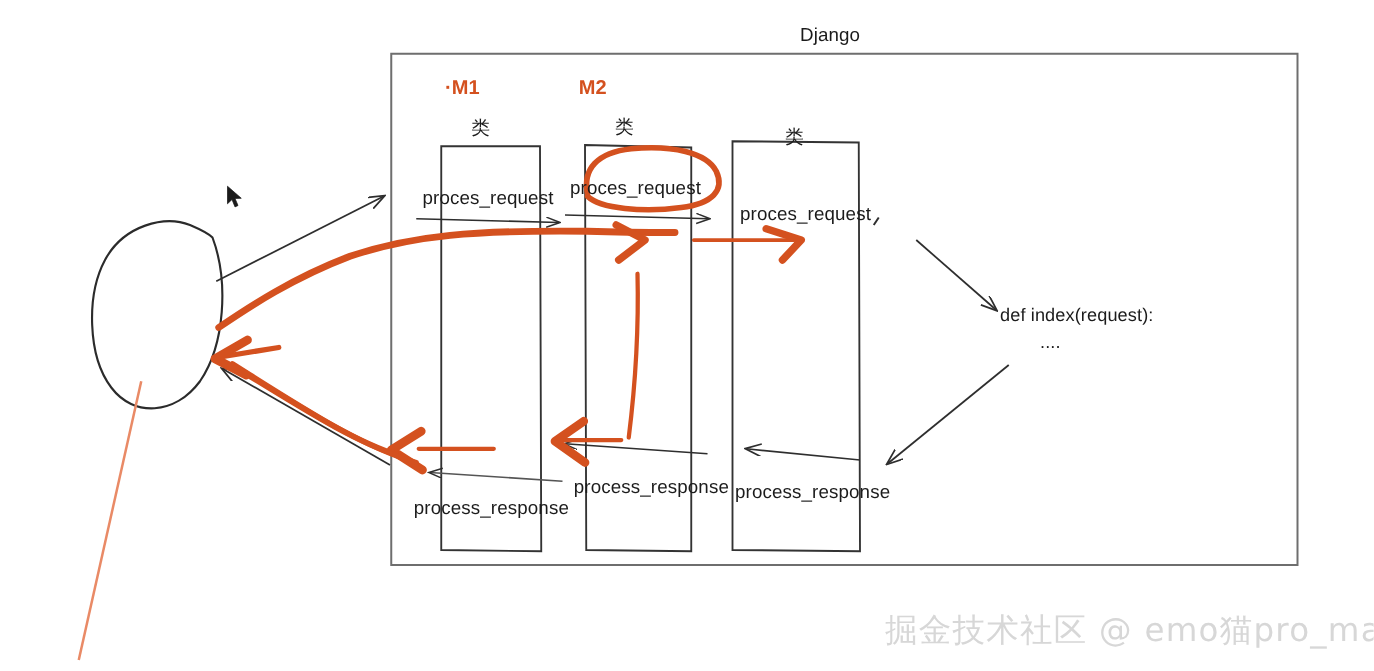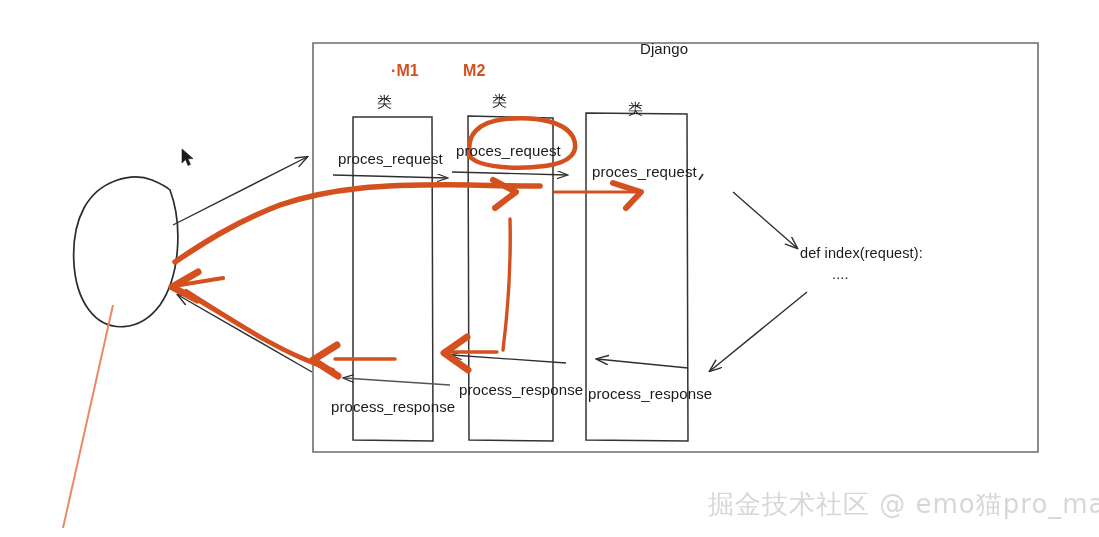--- a/index.html
+++ b/index.html
@@ -35,21 +35,20 @@
     font-family: "DejaVu Sans", "Liberation Sans", sans-serif;
     font-size: 15px;
   }
   .lbl-orange {
     color: #d4511f;
     font-size: 16px;
     font-weight: 600;
   }
   .lbl-title {
     font-size: 15px;
-    margin-top: 20px;
   }
   .lbl-code {
     font-size: 14.5px;
     text-align: right;
   }
   .watermark {
     position: absolute;
     color: #d7d7d7;
     font-size: 26px;
     letter-spacing: 1px;
@@ -181,21 +180,21 @@
     </g>
 
     <g>
       <path d="M223,278 L180,285" fill="none" stroke="#d4511f" stroke-width="4.2" stroke-linecap="round"></path>
       <path d="M198,272 L172,287 L197,300" fill="none" stroke="#d4511f" stroke-width="7" stroke-linecap="round" stroke-linejoin="round"></path>
     </g>
   </svg>
 
   <div class="lbl lbl-title" style="left:640px; top:20px;">Django</div>
 
-  <div class="lbl lbl-orange" style="left:391px; top:62px;text-align:right;">·M1</div>
+  <div class="lbl lbl-orange" style="left:356px; top:62px;text-align:right;">·M1</div>
   <div class="lbl lbl-orange" style="left:463px; top:62px;">M2</div>
 
   <div class="lbl lbl-cn" style="left:377px; top:93px;">类</div>
   <div class="lbl lbl-cn" style="left:492px; top:92px;">类</div>
   <div class="lbl lbl-cn" style="left:628px; top:100px;">类</div>
 
   <div class="lbl" style="left:338px; top:150px;">proces_request</div>
   <div class="lbl" style="left:456px; top:142px;">proces_request</div>
   <div class="lbl" style="left:592px; top:163px;">proces_request</div>
 

